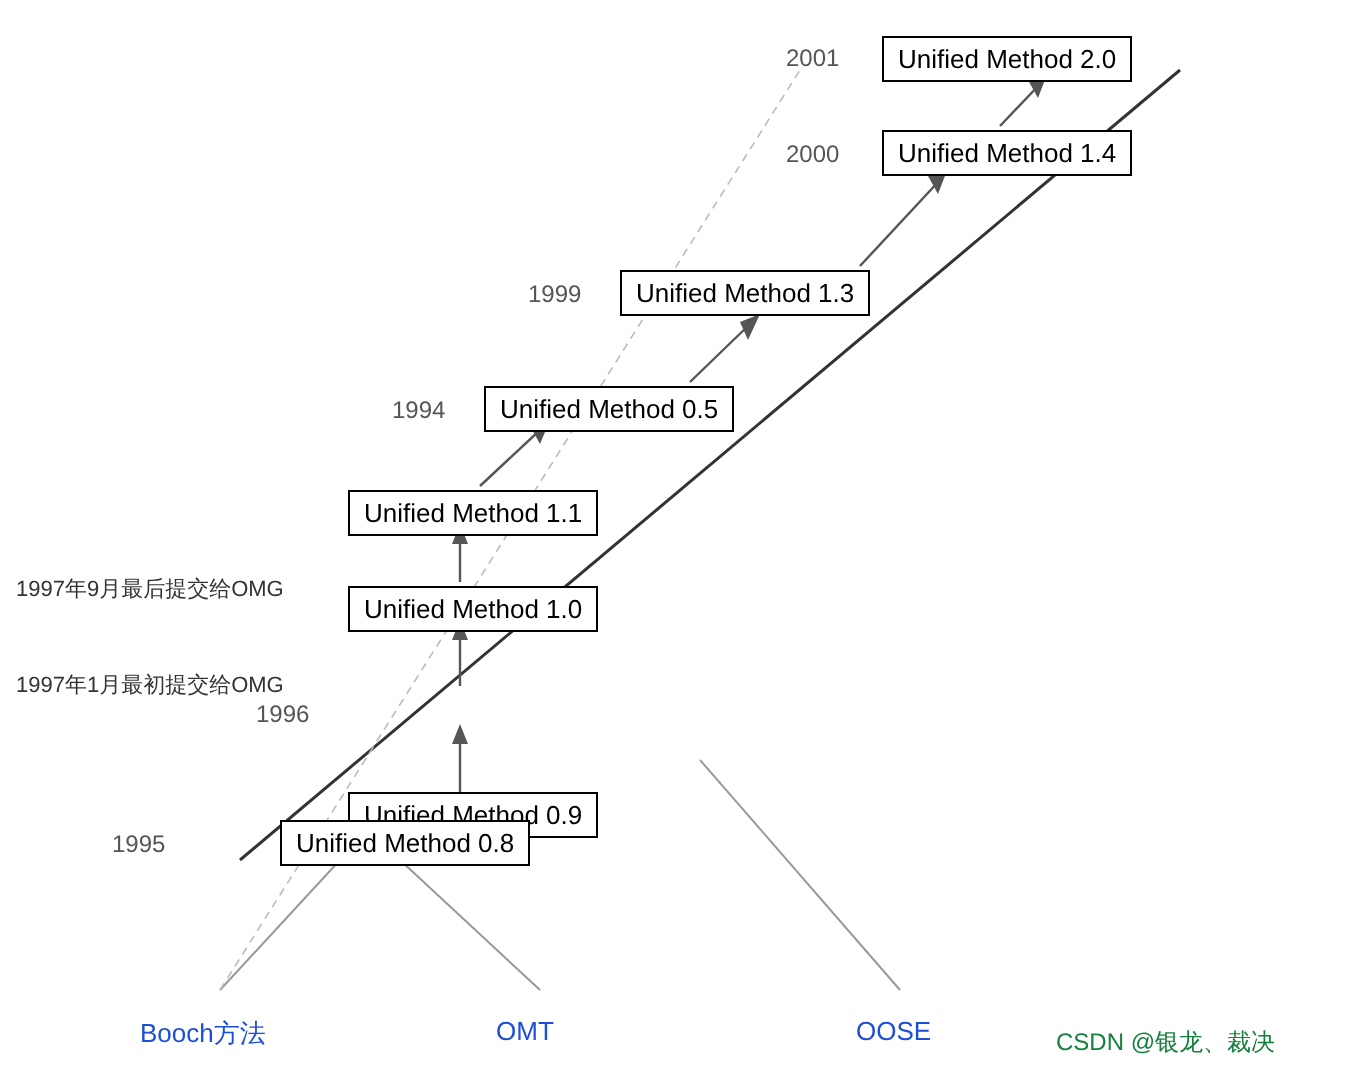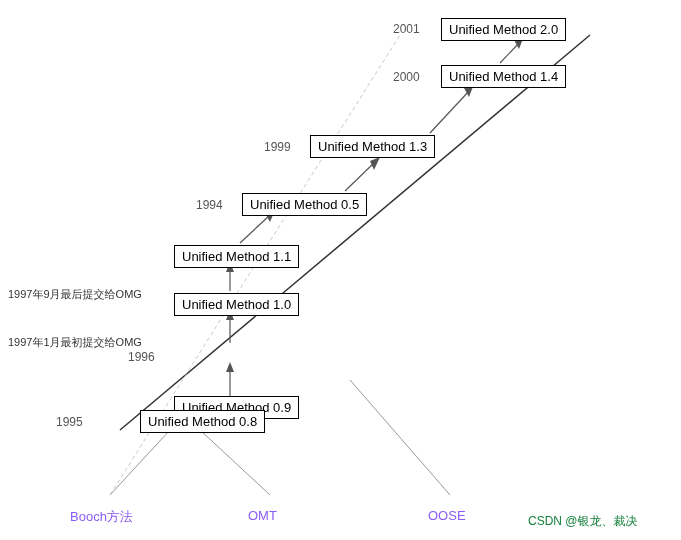--- a/index.html
+++ b/index.html
@@ -32,21 +32,21 @@
       white-space: nowrap;
     }
     .year-label {
       position: absolute;
       font-size: 12px;
       color: #555;
     }
     .bottom-label {
       position: absolute;
       font-size: 13px;
-      color: #8b5cf6;
+      color: #1d4ed8;
     }
     .watermark {
       position: absolute;
       font-size: 12px;
       color: #15803d;
       text-align: center;
     }
     .side-label {
       position: absolute;
       font-size: 11px;

